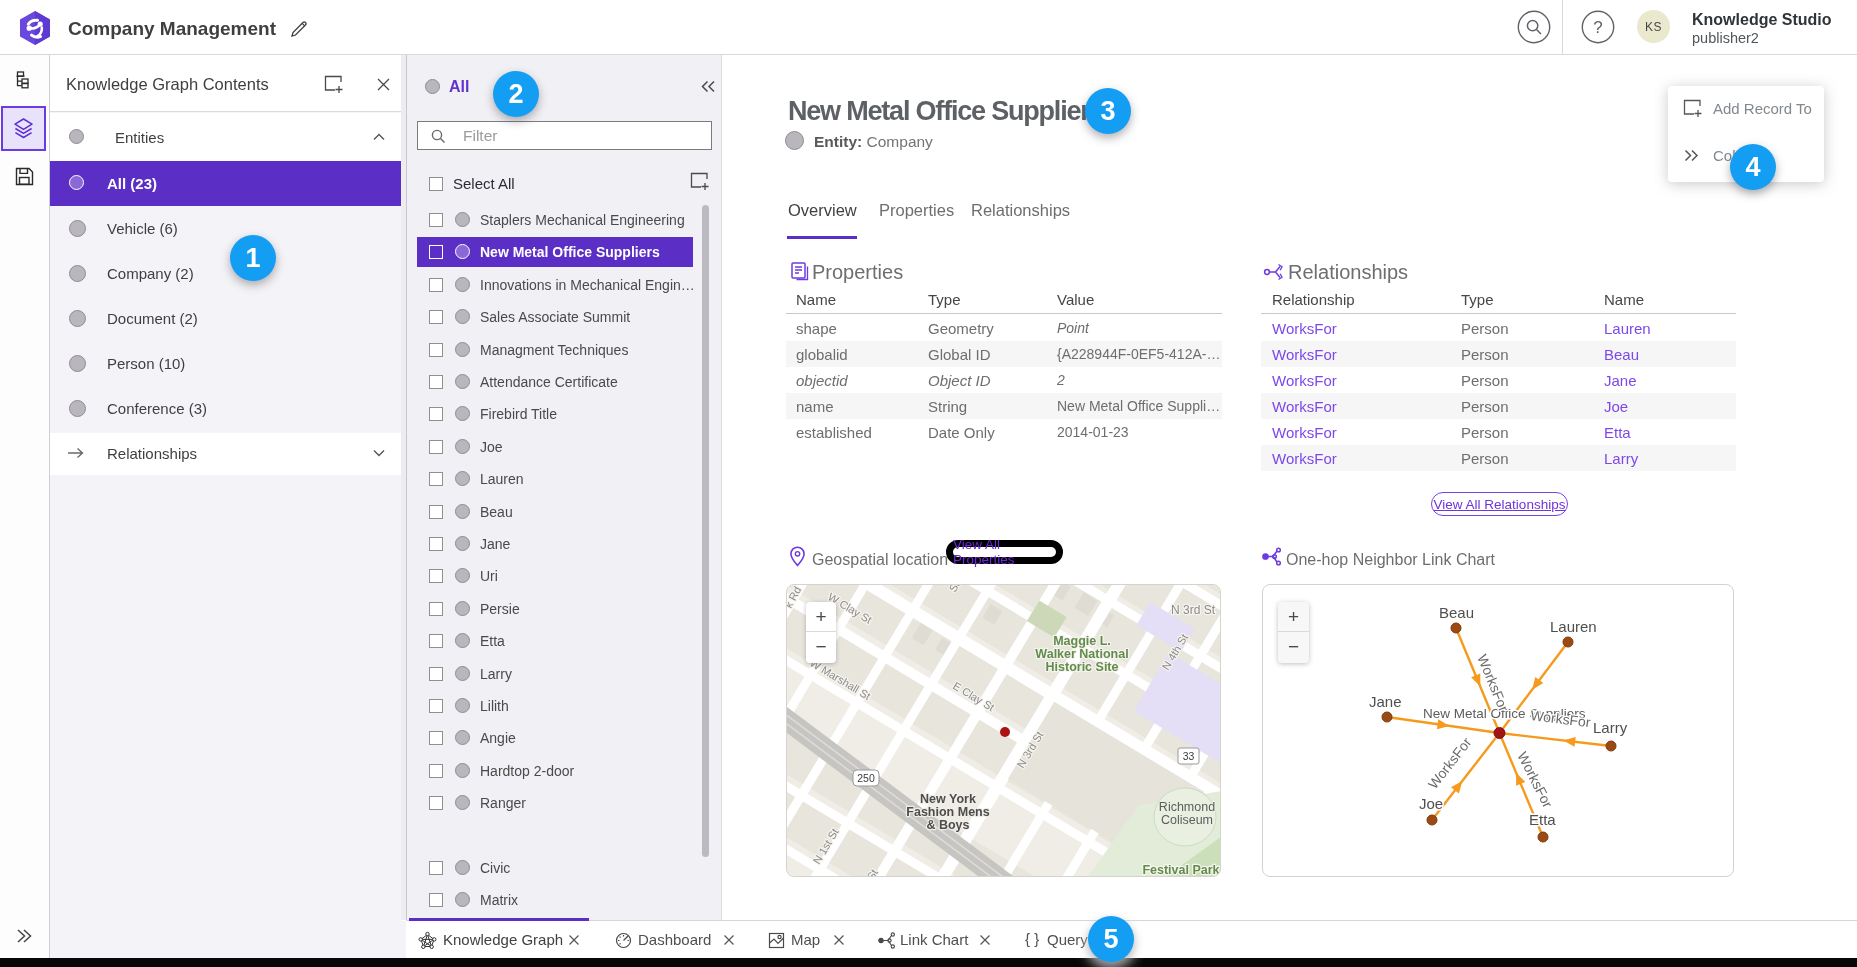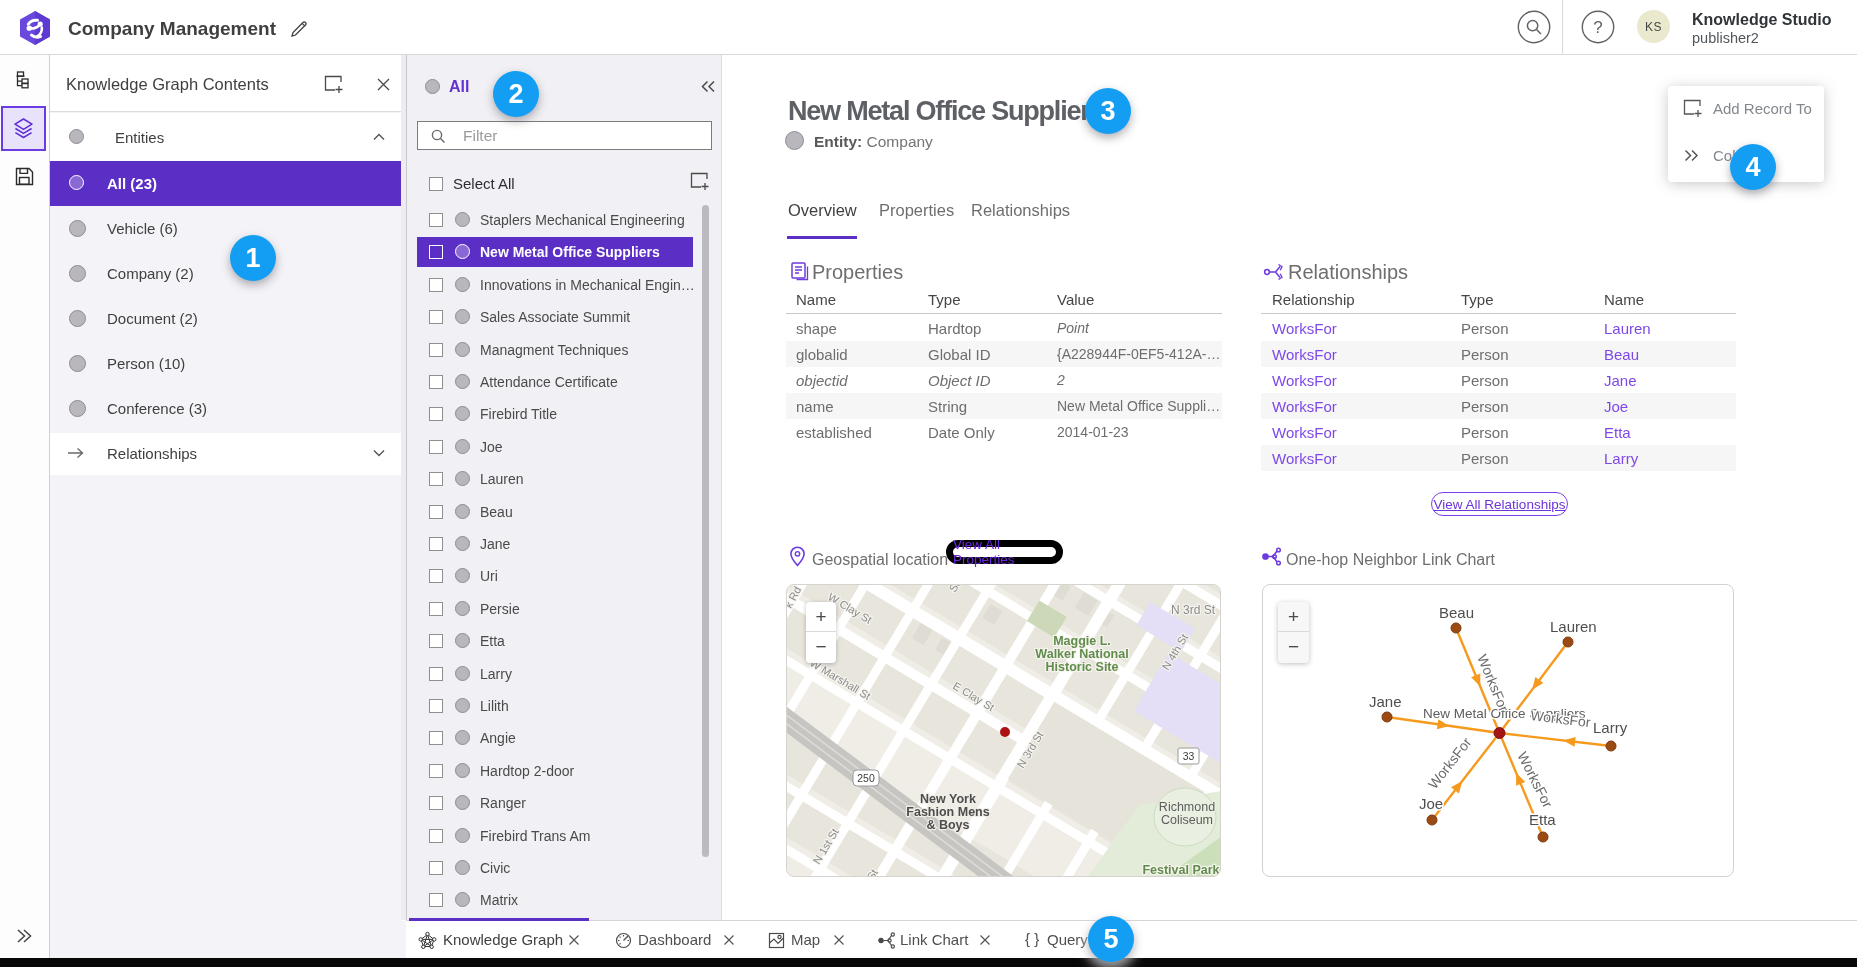--- a/index.html
+++ b/index.html
@@ -263,25 +263,20 @@
       <div class="lrow" style="top:554.8px;">
         <div class="cb" style=""></div>
         <div class="ci" style=""></div>
         <div class="tx" style="">Hardtop 2-door</div>
       </div>
       <div class="lrow" style="top:587.1999999999999px;">
         <div class="cb" style=""></div>
         <div class="ci" style=""></div>
         <div class="tx" style="">Ranger</div>
       </div>
-      <div class="lrow" style="top:619.6px;">
-        <div class="cb" style=""></div>
-        <div class="ci" style=""></div>
-        <div class="tx" style="">Firebird Trans Am</div>
-      </div>
       <div class="lrow" style="top:652px;">
         <div class="cb" style=""></div>
         <div class="ci" style=""></div>
         <div class="tx" style="">Civic</div>
       </div>
       <div class="lrow" style="top:684.4px;">
         <div class="cb" style=""></div>
         <div class="ci" style=""></div>
         <div class="tx" style="">Matrix</div>
       </div>
@@ -316,21 +311,21 @@
     </g>
   </svg>
   <div class="abs" style="left:90px;top:206px;font-size:20px;color:#6e6e6e;">Properties</div>
   <div class="abs" style="left:74px;top:236px;font-size:15px;color:#464646;">Name</div>
   <div class="abs" style="left:206px;top:236px;font-size:15px;color:#464646;">Type</div>
   <div class="abs" style="left:335px;top:236px;font-size:15px;color:#464646;">Value</div>
   <div class="abs" style="left:64px;top:258px;width:436px;height:1px;background:#c9c9c9;"></div>
   <div id="ptable" class="abs" style="left:64px;top:260px;width:436px;">
       <div style="position:relative;height:26px;background:#fff;">
         <div class="abs" style="left:10px;top:5px;font-size:15px;color:#6e6e6e;white-space:nowrap;">shape</div>
-        <div class="abs" style="left:142px;top:5px;font-size:15px;color:#6e6e6e;">Hardtop</div>
+        <div class="abs" style="left:142px;top:5px;font-size:15px;color:#6e6e6e;">Geometry</div>
         <div class="abs" style="left:271px;top:5px;font-size:14px;color:#6e6e6e;white-space:nowrap;max-width:167px;overflow:hidden;font-style:italic;">Point</div>
       </div>
       <div style="position:relative;height:26px;background:#f6f6f6;">
         <div class="abs" style="left:10px;top:5px;font-size:15px;color:#6e6e6e;white-space:nowrap;">globalid</div>
         <div class="abs" style="left:142px;top:5px;font-size:15px;color:#6e6e6e;">Global ID</div>
         <div class="abs" style="left:271px;top:5px;font-size:14px;color:#6e6e6e;white-space:nowrap;max-width:167px;overflow:hidden;">{A228944F-0EF5-412A-…</div>
       </div>
       <div style="position:relative;height:26px;background:#fff;font-style:italic;">
         <div class="abs" style="left:10px;top:5px;font-size:15px;color:#6e6e6e;white-space:nowrap;">objectid</div>
         <div class="abs" style="left:142px;top:5px;font-size:15px;color:#6e6e6e;">Object ID</div>

